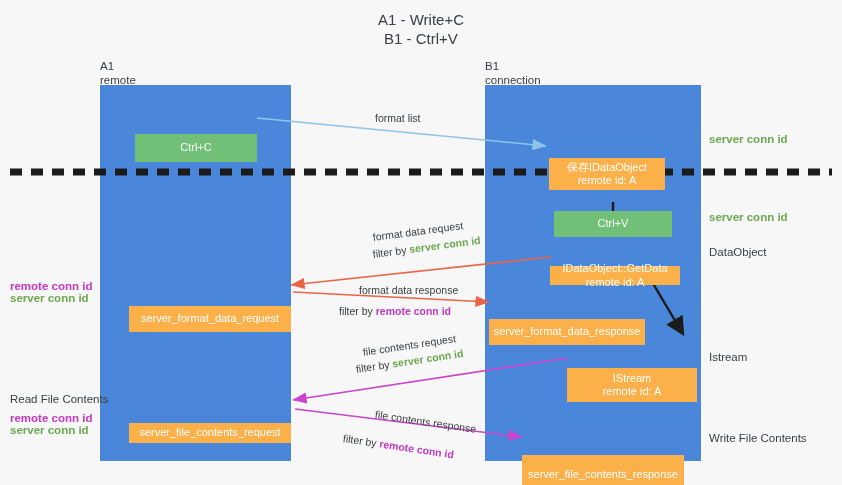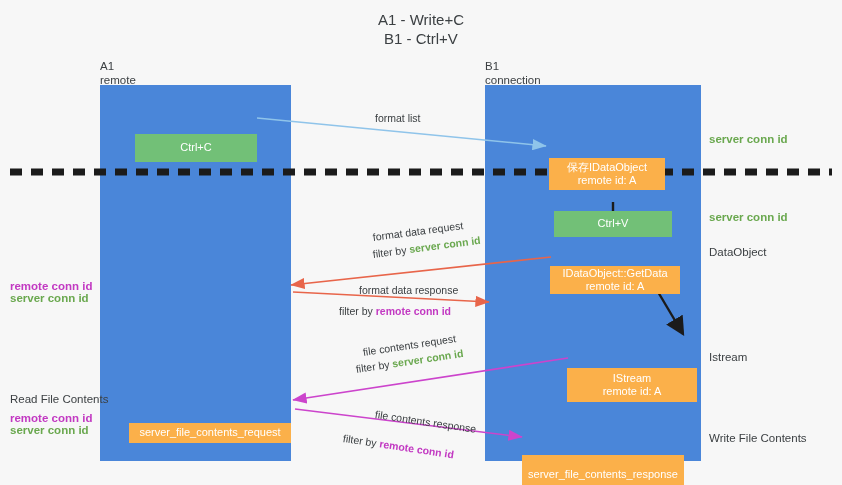--- a/index.html
+++ b/index.html
@@ -121,31 +121,37 @@
 
   <div class="abs box orange" style="left:549px;top:128px;width:116px;height:32px;">
     <span>保存IDataObject</span>
     <span class="l2">remote id: A</span>
   </div>
 
   <div class="abs box green" style="left:554px;top:181px;width:118px;height:26px;">
     <span>Ctrl+V</span>
   </div>
 
-  <div class="abs box orange" style="left:550px;top:236px;width:130px;height:28px;">
+  <div class="abs box orange" style="left:550px;top:236px;width:130px;height:19px;">
     <span>IDataObject::GetData</span>
     <span class="l2">remote id: A</span>
   </div>
 
   <div class="abs box orange" style="left:567px;top:338px;width:130px;height:34px;">
     <span>IStream</span>
     <span class="l2">remote id: A</span>
   </div>
 
-
+  <div class="abs box orange" style="left:129px;top:276px;width:162px;height:26px;">
+    <span>server_format_data_request</span>
+  </div>
+
+  <div class="abs box orange" style="left:489px;top:289px;width:156px;height:26px;">
+    <span>server_format_data_response</span>
+  </div>
 
   <div class="abs box orange" style="left:129px;top:393px;width:162px;height:20px;">
     <span>server_file_contents_request</span>
   </div>
 
   <div class="abs box orange" style="left:522px;top:425px;width:162px;height:40px;">
     <span>server_file_contents_response</span>
   </div>
 
   <div class="abs edge-label" style="left:375px;top:112px;">

